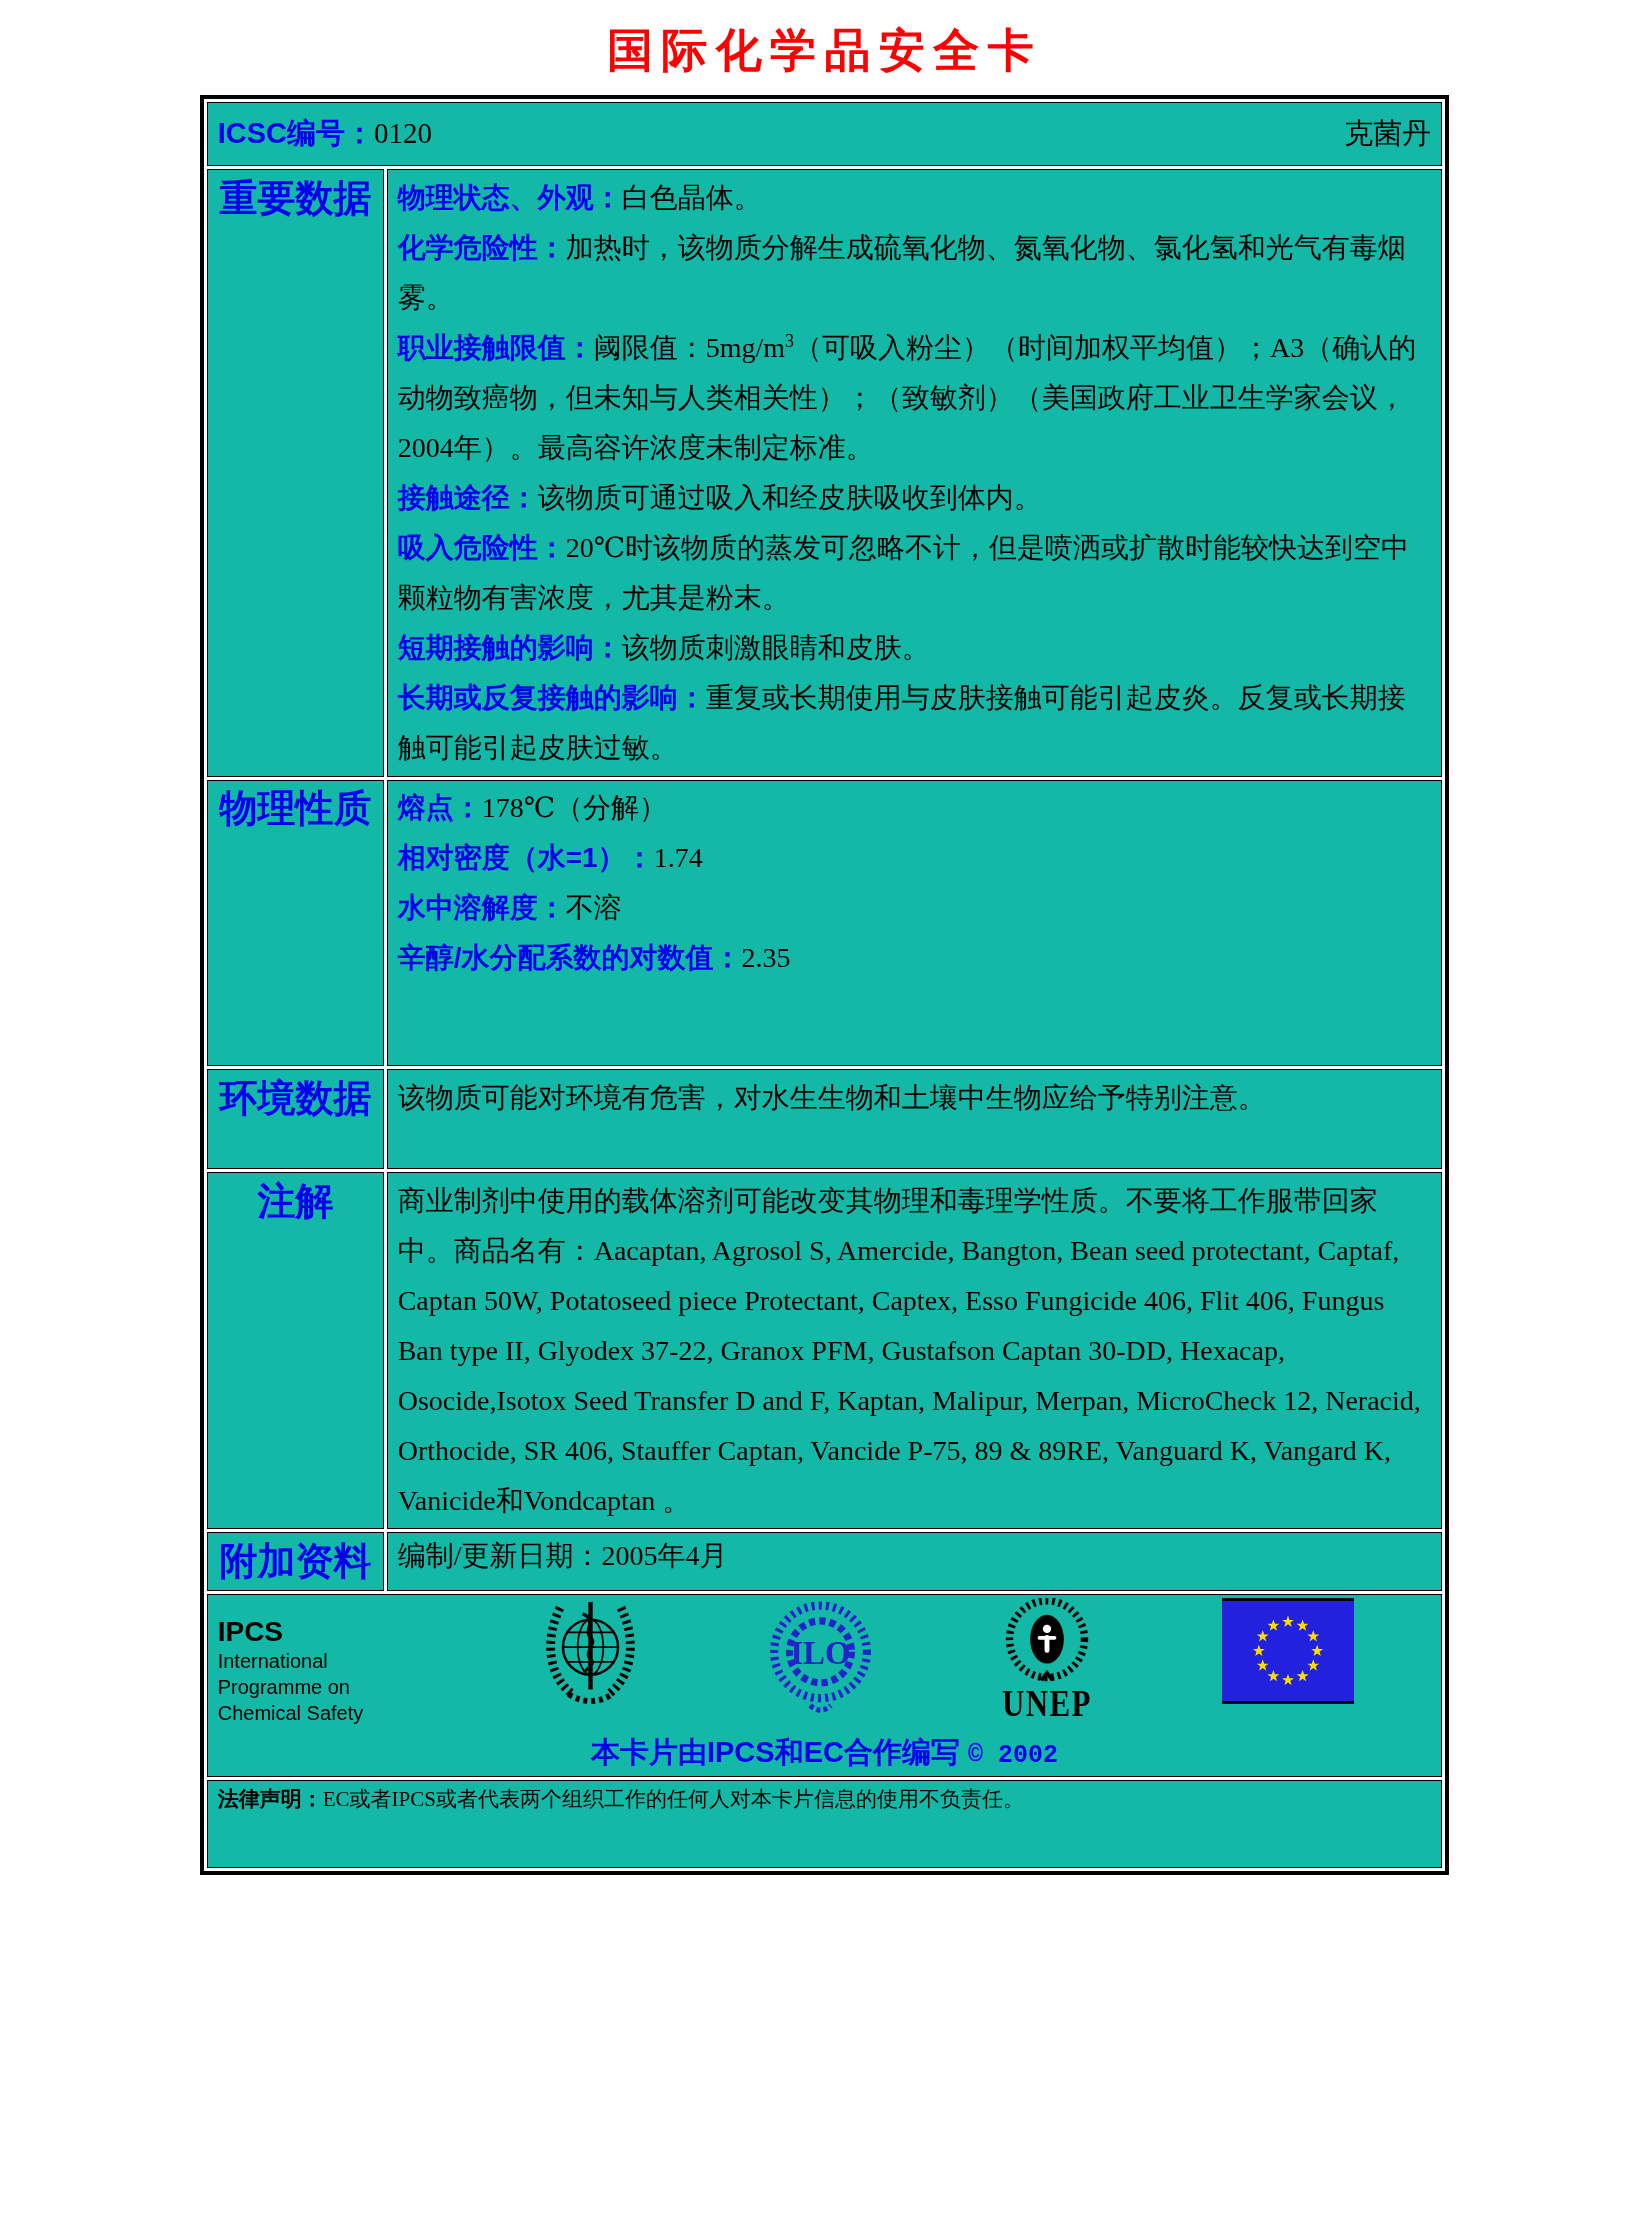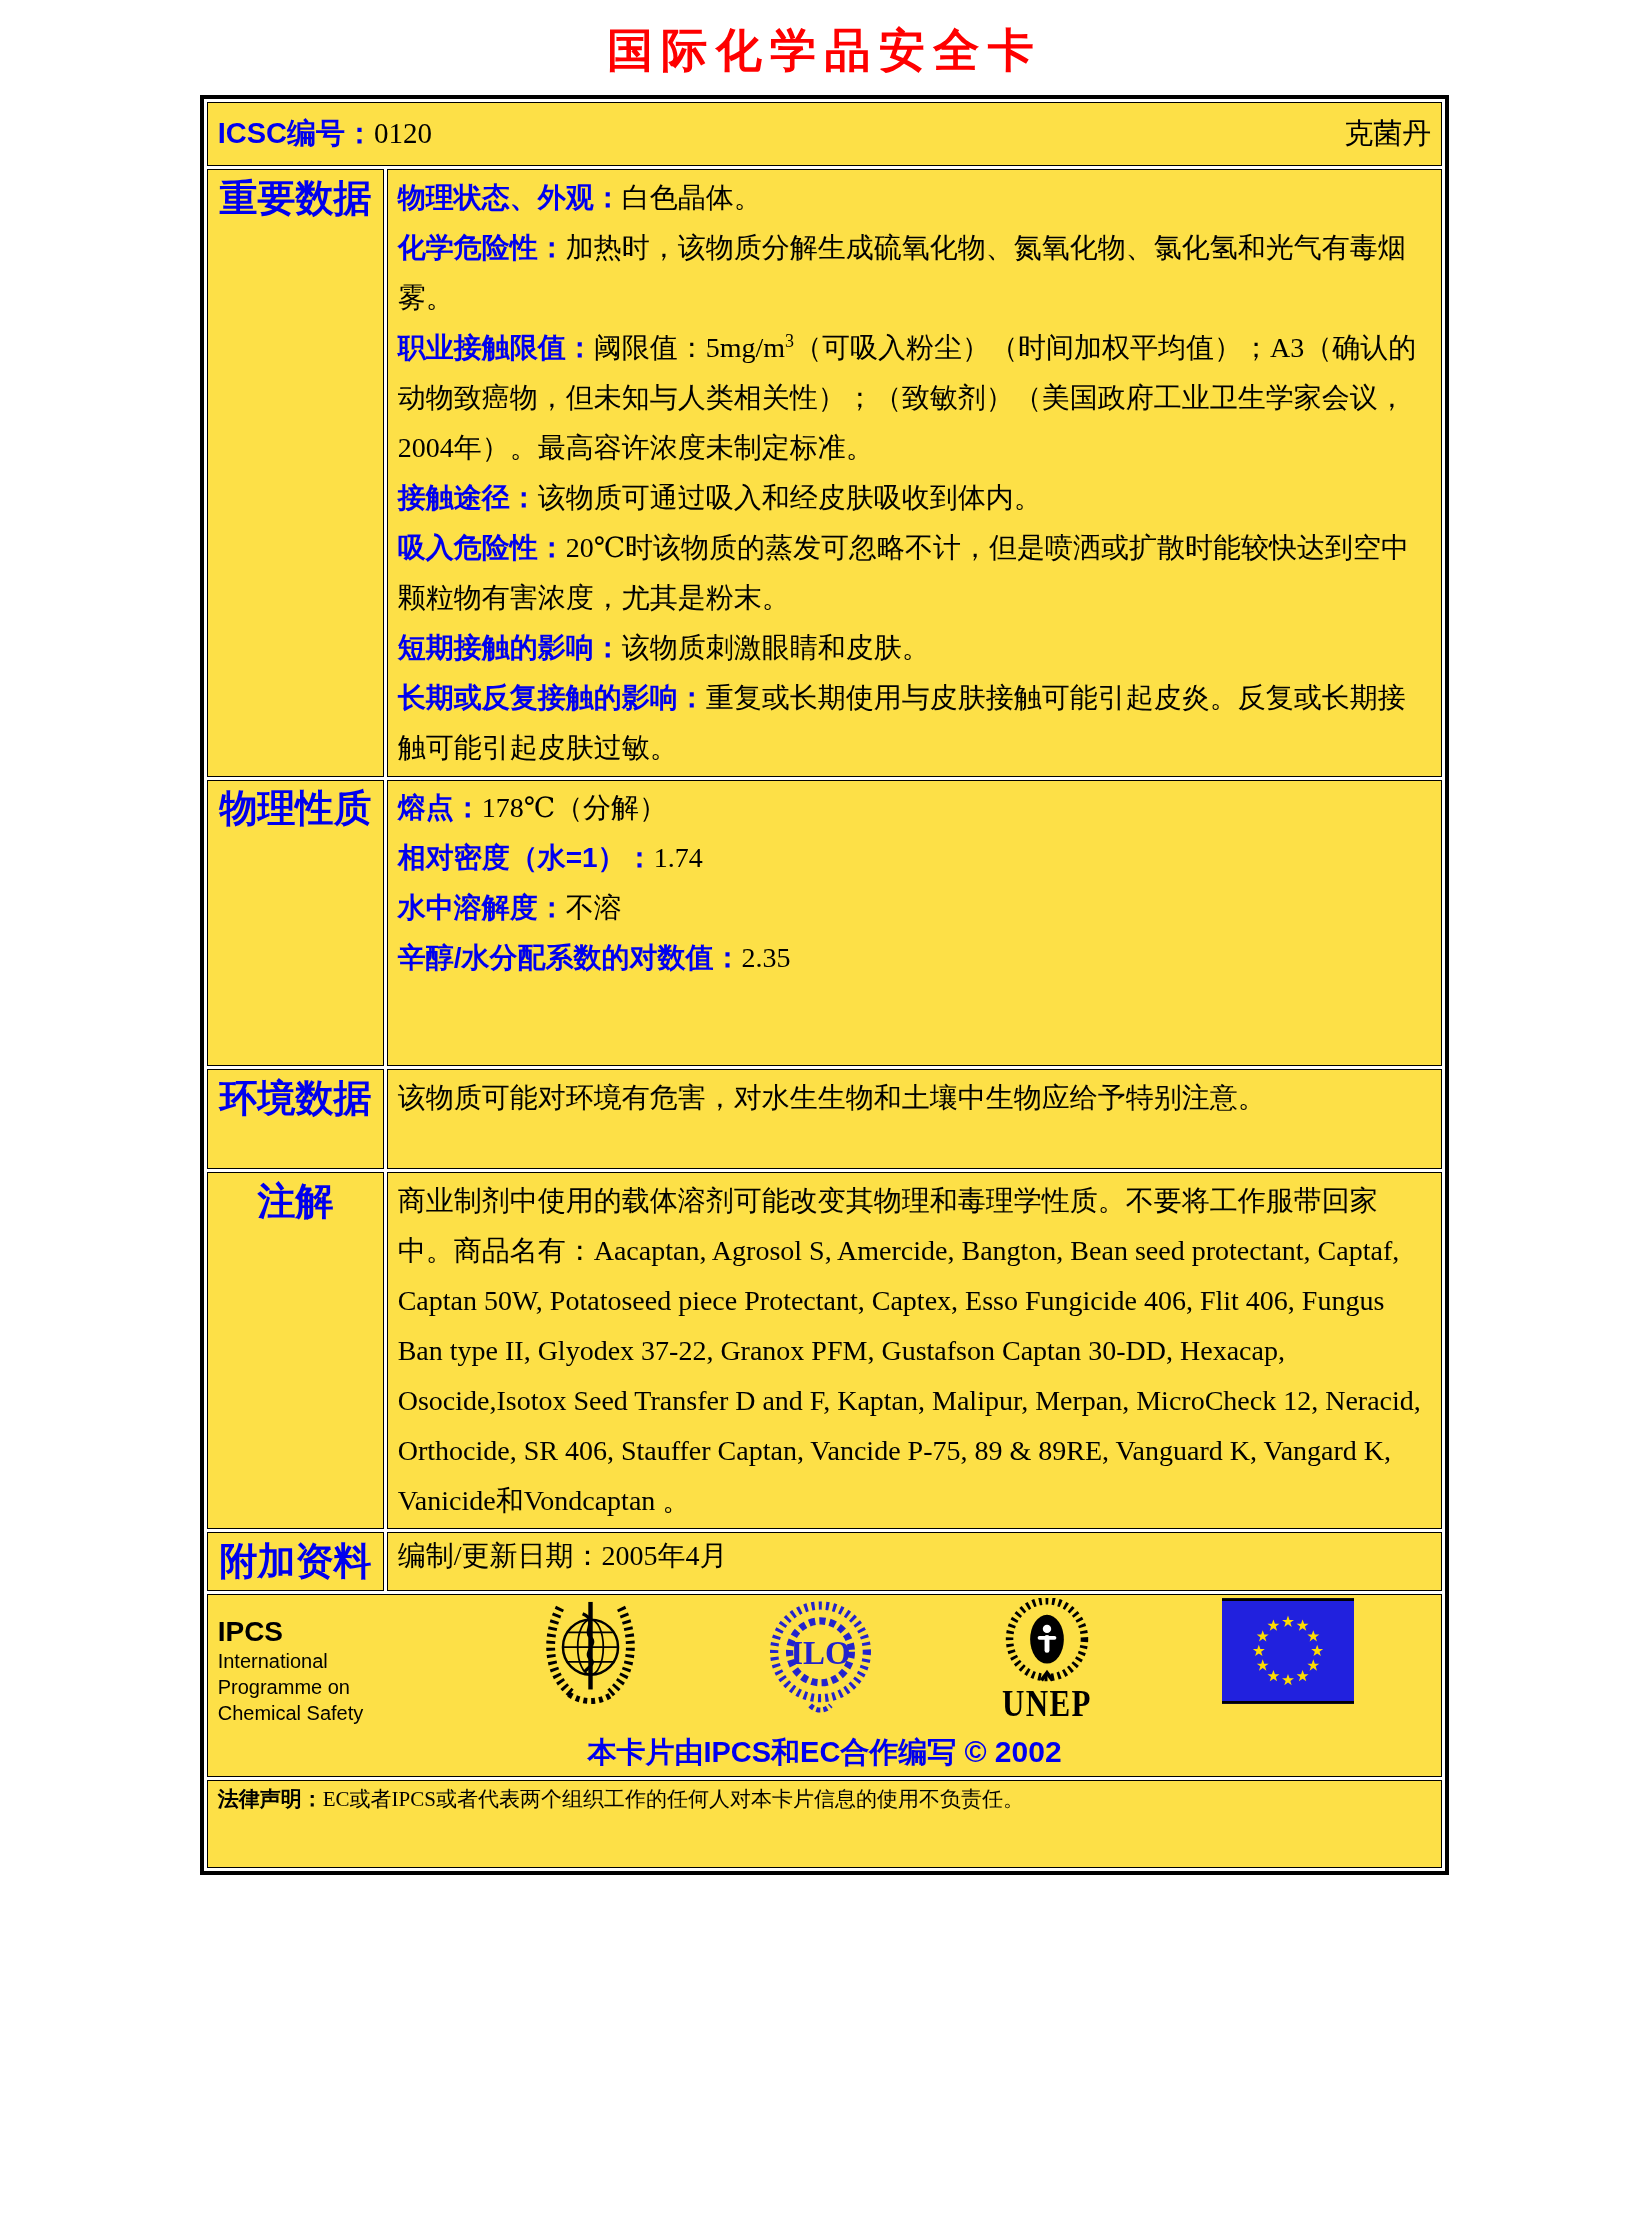--- a/index.html
+++ b/index.html
@@ -34,21 +34,21 @@
     margin:12.5px auto 0;
     border-collapse:separate;
     border-spacing:3.5px;
     border:4.2px solid #000;
     background:#fff;
   }
   table.card td{
     border:1.4px solid #000;
     padding:2.8px 9.7px;
     vertical-align:top;
-    background:#fde047;
+    background:#14b8a6;
   }
   td.label-cell{
     width:177px;
     text-align:center;
     vertical-align:middle;
     font-family:"Liberation Sans","DejaVu Sans",sans-serif;
     font-weight:bold;
     font-size:38px;
     color:var(--accent_blue,#00e);
     padding:2.8px 4.2px;
@@ -100,21 +100,21 @@
     transform-origin:top;
   }
   .footer-caption{
     text-align:center;
     color:var(--accent_blue,#00e);
     font-weight:bold;
     font-size:29px;
     font-family:"Liberation Sans","DejaVu Sans",sans-serif;
     margin-top:7px;
   }
-  .footer-caption .copyright{font-size:30px;font-family:Liberation Sans, sans-serif;}
+  .footer-caption .copyright{font-size:25px;font-family:Liberation Mono, monospace;}
   
   td.legal-cell{height:88px;vertical-align:middle;}
   .legal-line{font-size:21px;line-height:32px;}
   .legal-label{
     font-family:"Liberation Sans","DejaVu Sans",sans-serif;
     font-weight:bold;
     color:#000;
   }
   
   .blk{stroke:#000;fill:none;}

